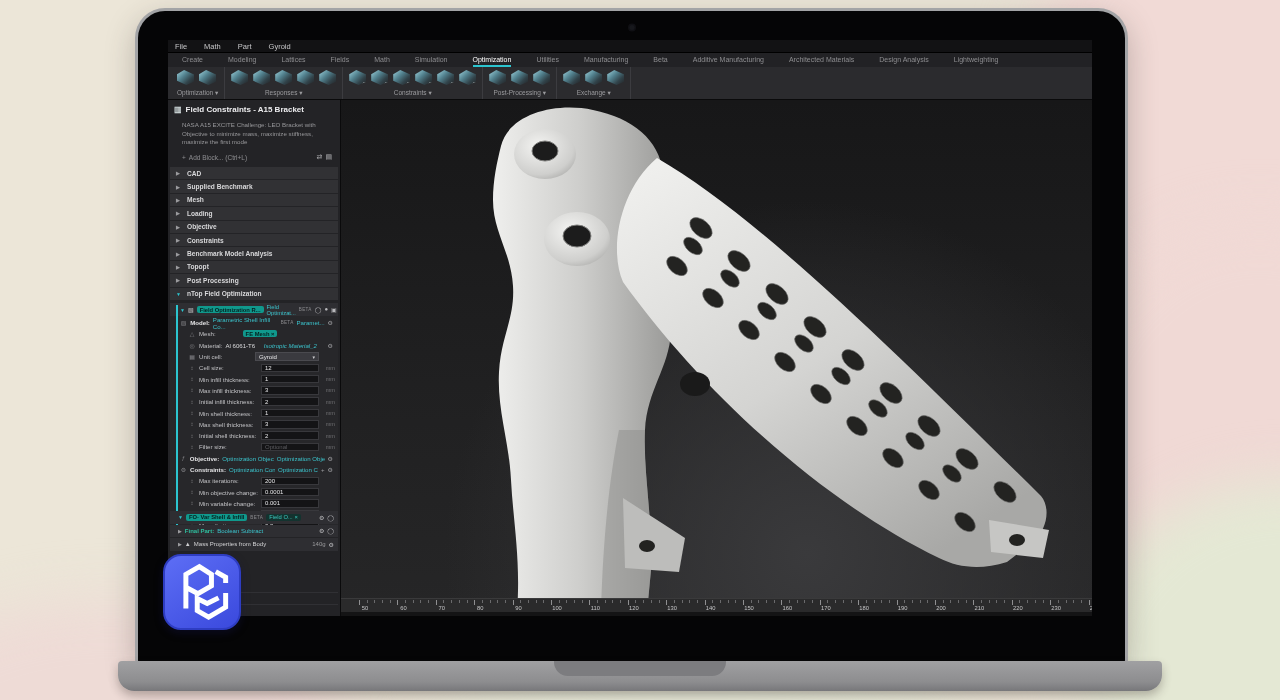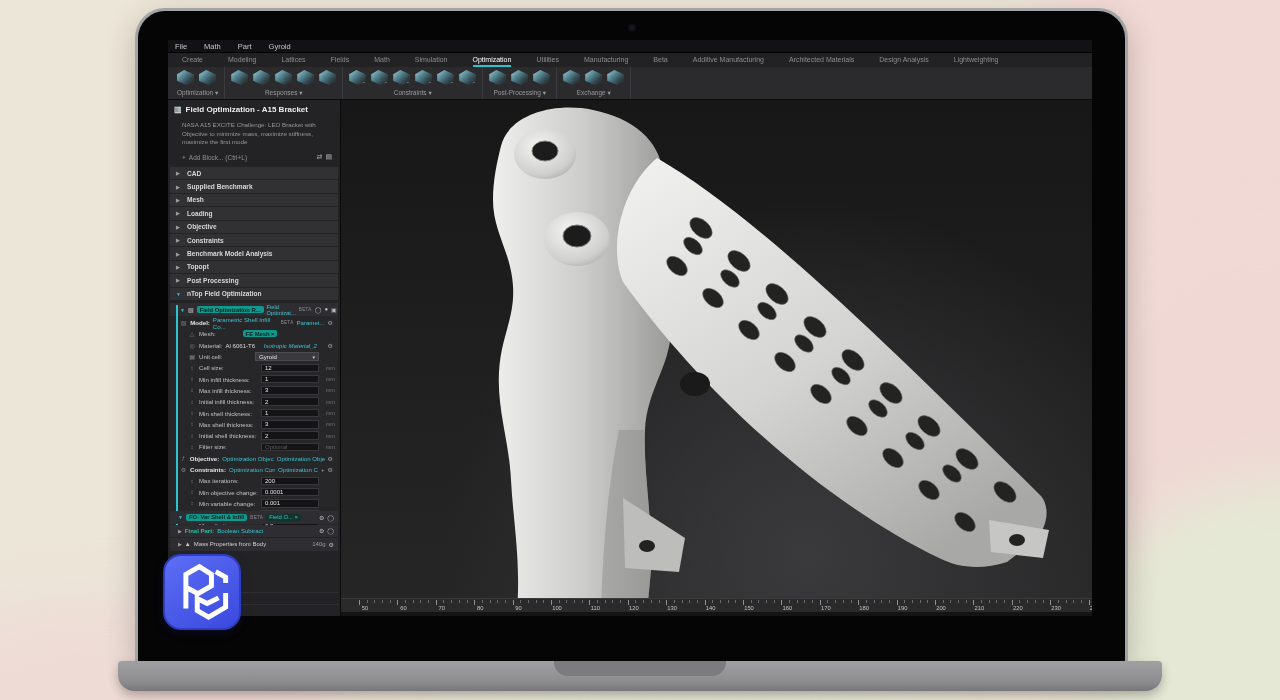--- a/index.html
+++ b/index.html
@@ -206,21 +206,21 @@
             <div class="tool-icon"></div>
             <div class="tool-icon"></div>
           </div>
           <div class="tlabel">Exchange ▾</div>
         </div>
       </div>
 
     <div class="panel">
       <div class="panel-title">
         <span class="glyph">▥</span>
-        <span>Field Optimization - A15 Bracket</span>
+        <span>Field Constraints - A15 Bracket</span>
       </div>
       <div class="panel-desc">NASA A15 EXCITE Challenge: LEO Bracket with Objective to minimize mass, maximize stiffness, maximize the first mode</div>
       <div class="addblock">
         <span>+</span>
         <span>Add Block... (Ctrl+L)</span>
         <span class="spacer"></span>
         <span class="mini">⇄</span>
         <span class="mini">▤</span>
       </div>
       <div class="tree">

